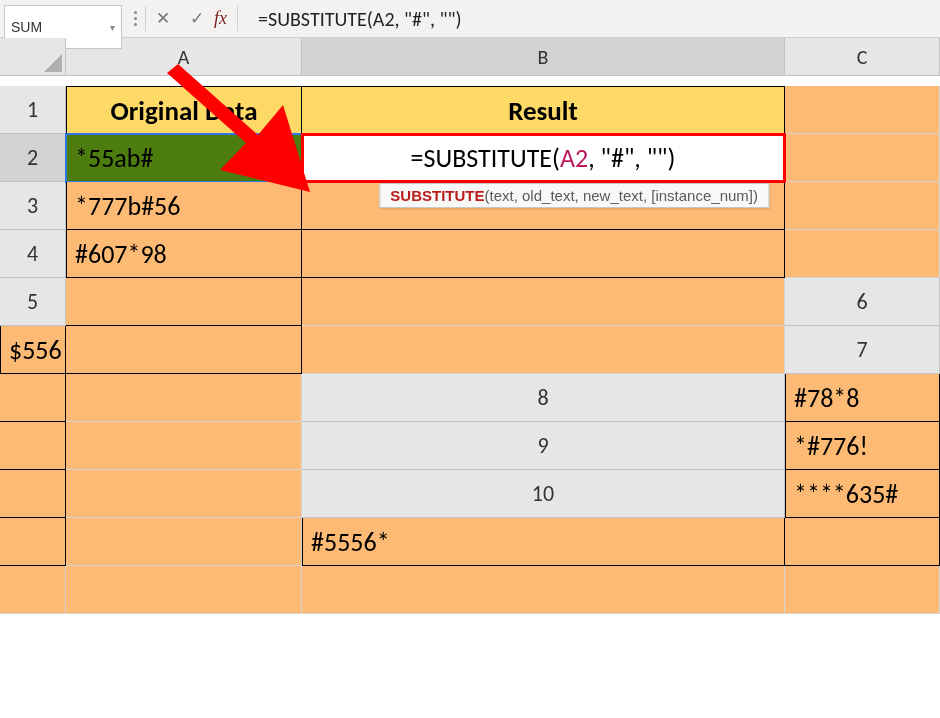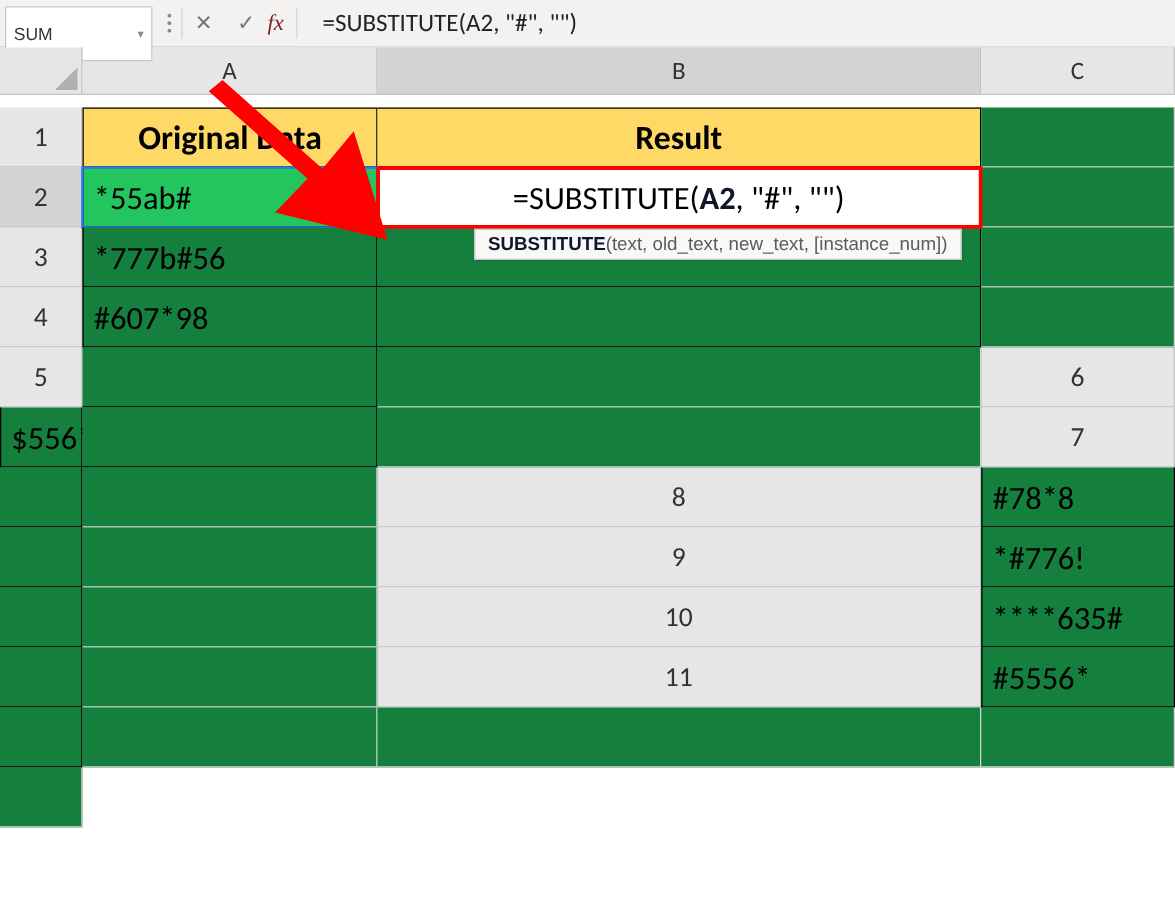--- a/index.html
+++ b/index.html
@@ -130,70 +130,70 @@
   }
   .rowhdr.sel { background: #d3d3d3; }
   .cell {
     border-right: 1px solid #d4d4d4;
     border-bottom: 1px solid #d4d4d4;
     display: flex;
     align-items: center;
     font-size: 26px;
     padding: 0 8px;
     color: #000;
-    background: #15803d;
+    background: #fdba74;
     position: relative;
     overflow: visible;
     white-space: nowrap;
   }
   .thead {
     background: #ffd966;
     font-weight: bold;
     justify-content: center;
     font-size: 27px;
   }
   .border-top { border-top: 1px solid #000 !important; }
   .border-left { border-left: 1px solid #000 !important; }
   .border-right { border-right: 1px solid #000 !important; }
   .border-bottom { border-bottom: 1px solid #000 !important; }
 
   .ref-a2 {
-    background: #22c55e;
+    background: #4d7c0f;
     outline: 2px solid #2e75e6;
     outline-offset: -1px;
   }
 
   .edit-cell {
     outline: 3px solid #ff0000;
     outline-offset: -2px;
     background: #ffffff;
     justify-content: center;
     font-size: 26px;
     z-index: 5;
   }
   .edit-cell .formula-txt { white-space: nowrap; }
-  .edit-cell .ref { color: #0f172a; font-weight: bold; }
+  .edit-cell .ref { color: #be185d; font-weight: normal; }
 
   .tooltip {
     position: absolute;
     top: 100%;
     left: 50%;
     transform: translateX(-42%);
     margin-top: 2px;
     background: #f8f8f6;
     border: 1px solid #c9c7c5;
     padding: 3px 10px;
     font-size: 15px;
     color: #5b5b59;
     font-family: "Segoe UI", Arial, sans-serif;
     white-space: nowrap;
     box-shadow: 1px 1px 2px rgba(0,0,0,0.15);
     z-index: 20;
   }
-  .tooltip b { font-weight: bold; color: #0f172a; }
+  .tooltip b { font-weight: bold; color: #b91c1c; }
 
   
   .arrow {
     position: absolute;
     top: 50px;
     left: 128px;
     z-index: 30;
     pointer-events: none;
   }
 
@@ -327,23 +327,20 @@
 
   <div class="rowhdr">
       <span>10</span>
     </div>
   <div class="cell border-left border-right border-bottom">
       <span>****635#</span>
     </div>
   <div class="cell border-right border-bottom"></div>
   <div class="cell"></div>
 
-  <div class="rowhdr">
-      <span>11</span>
-    </div>
   <div class="cell border-left border-right border-bottom">
       <span>#5556*</span>
     </div>
   <div class="cell border-right border-bottom"></div>
   <div class="cell"></div>
 
   <div class="cell"></div>
   <div class="cell"></div>
   <div class="cell"></div>
 </div>

